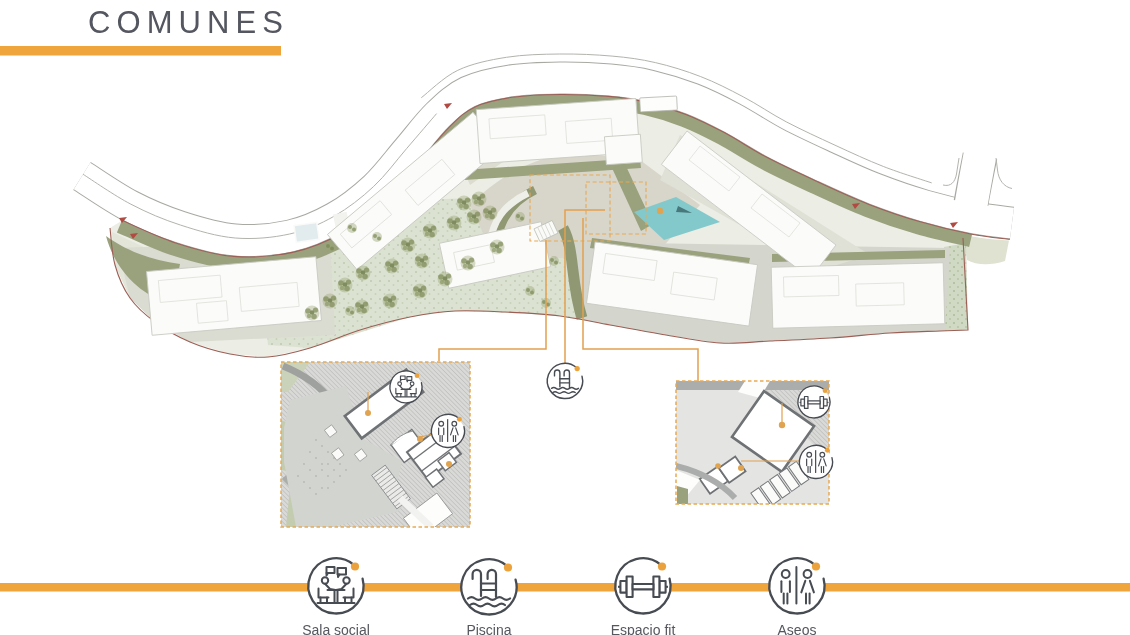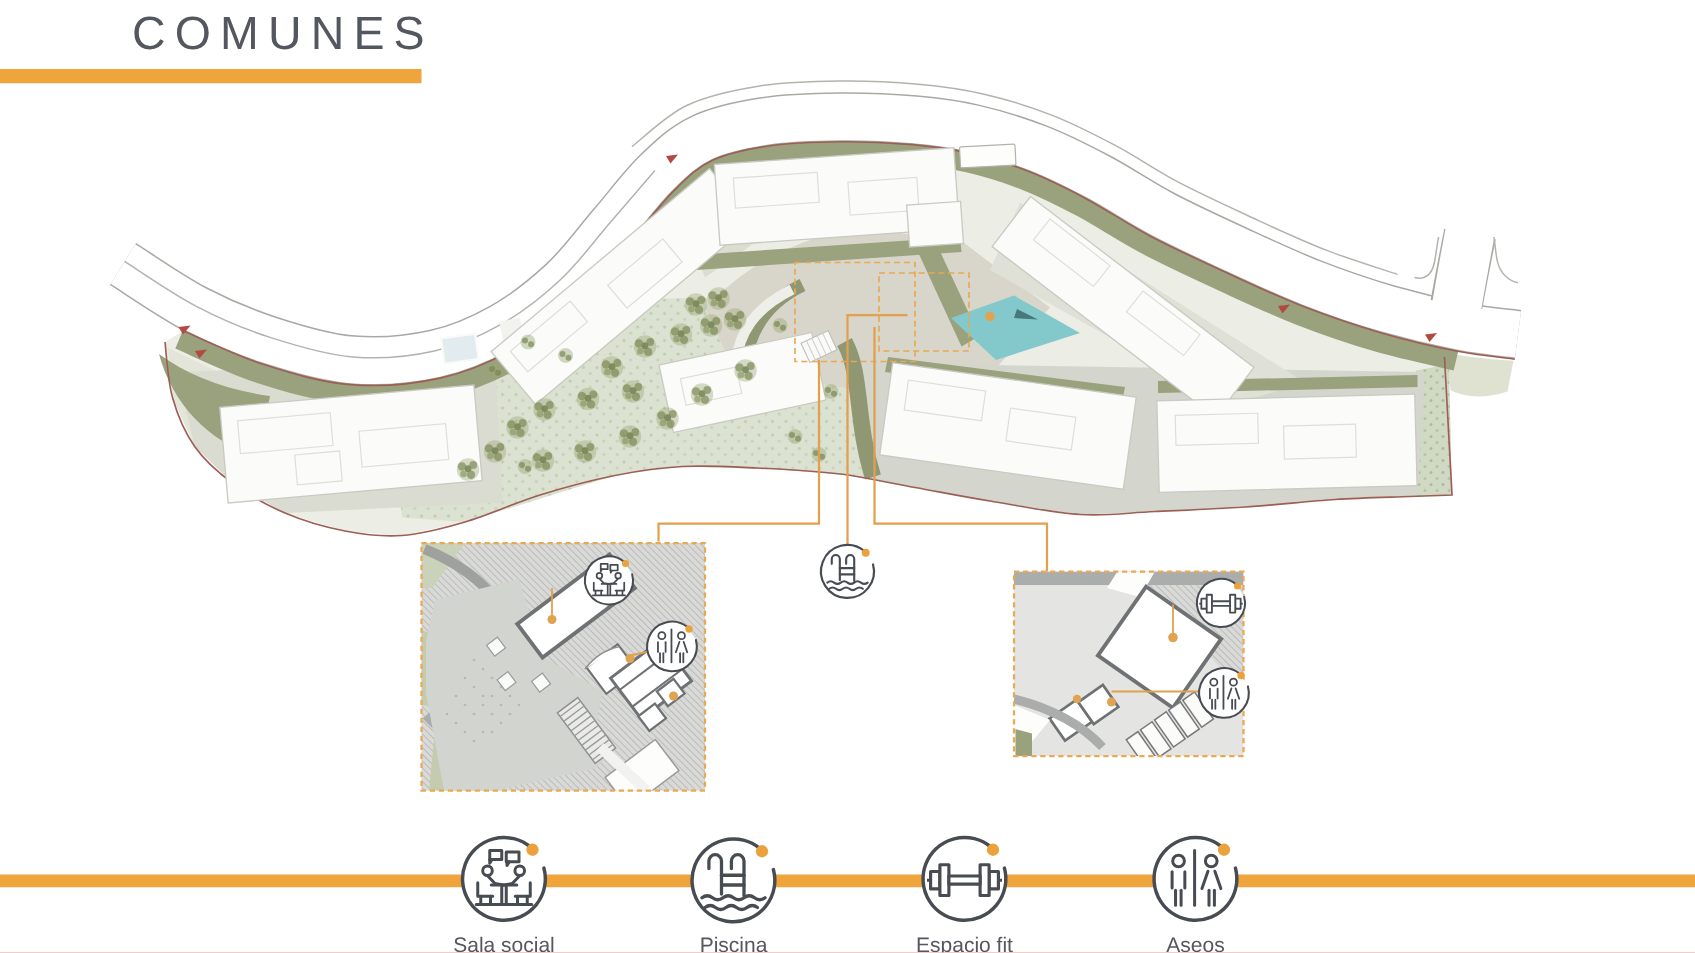--- a/index.html
+++ b/index.html
@@ -1,16 +1,16 @@
 <!DOCTYPE html>
 <html><head>
 <meta charset="utf-8">
 <style>
   html,body{margin:0;padding:0;background:#fff;}
-  #page{position:relative;width:1130px;height:635px;overflow:hidden;background:#b91c1c;
+  #page{position:relative;width:1130px;height:635px;overflow:hidden;background:#7dd3fc;
         font-family:"Liberation Sans",sans-serif;}
   svg{display:block}
 </style>
 </head>
 <body>
 <div id="page">
 <svg width="1130" height="635" viewBox="0 0 1130 635">
 <defs>
   <pattern id="hatch" width="3.2" height="3.2" patternUnits="userSpaceOnUse" patternTransform="rotate(-45)">
     <rect width="3.2" height="3.2" fill="#D9D9D7"></rect>

